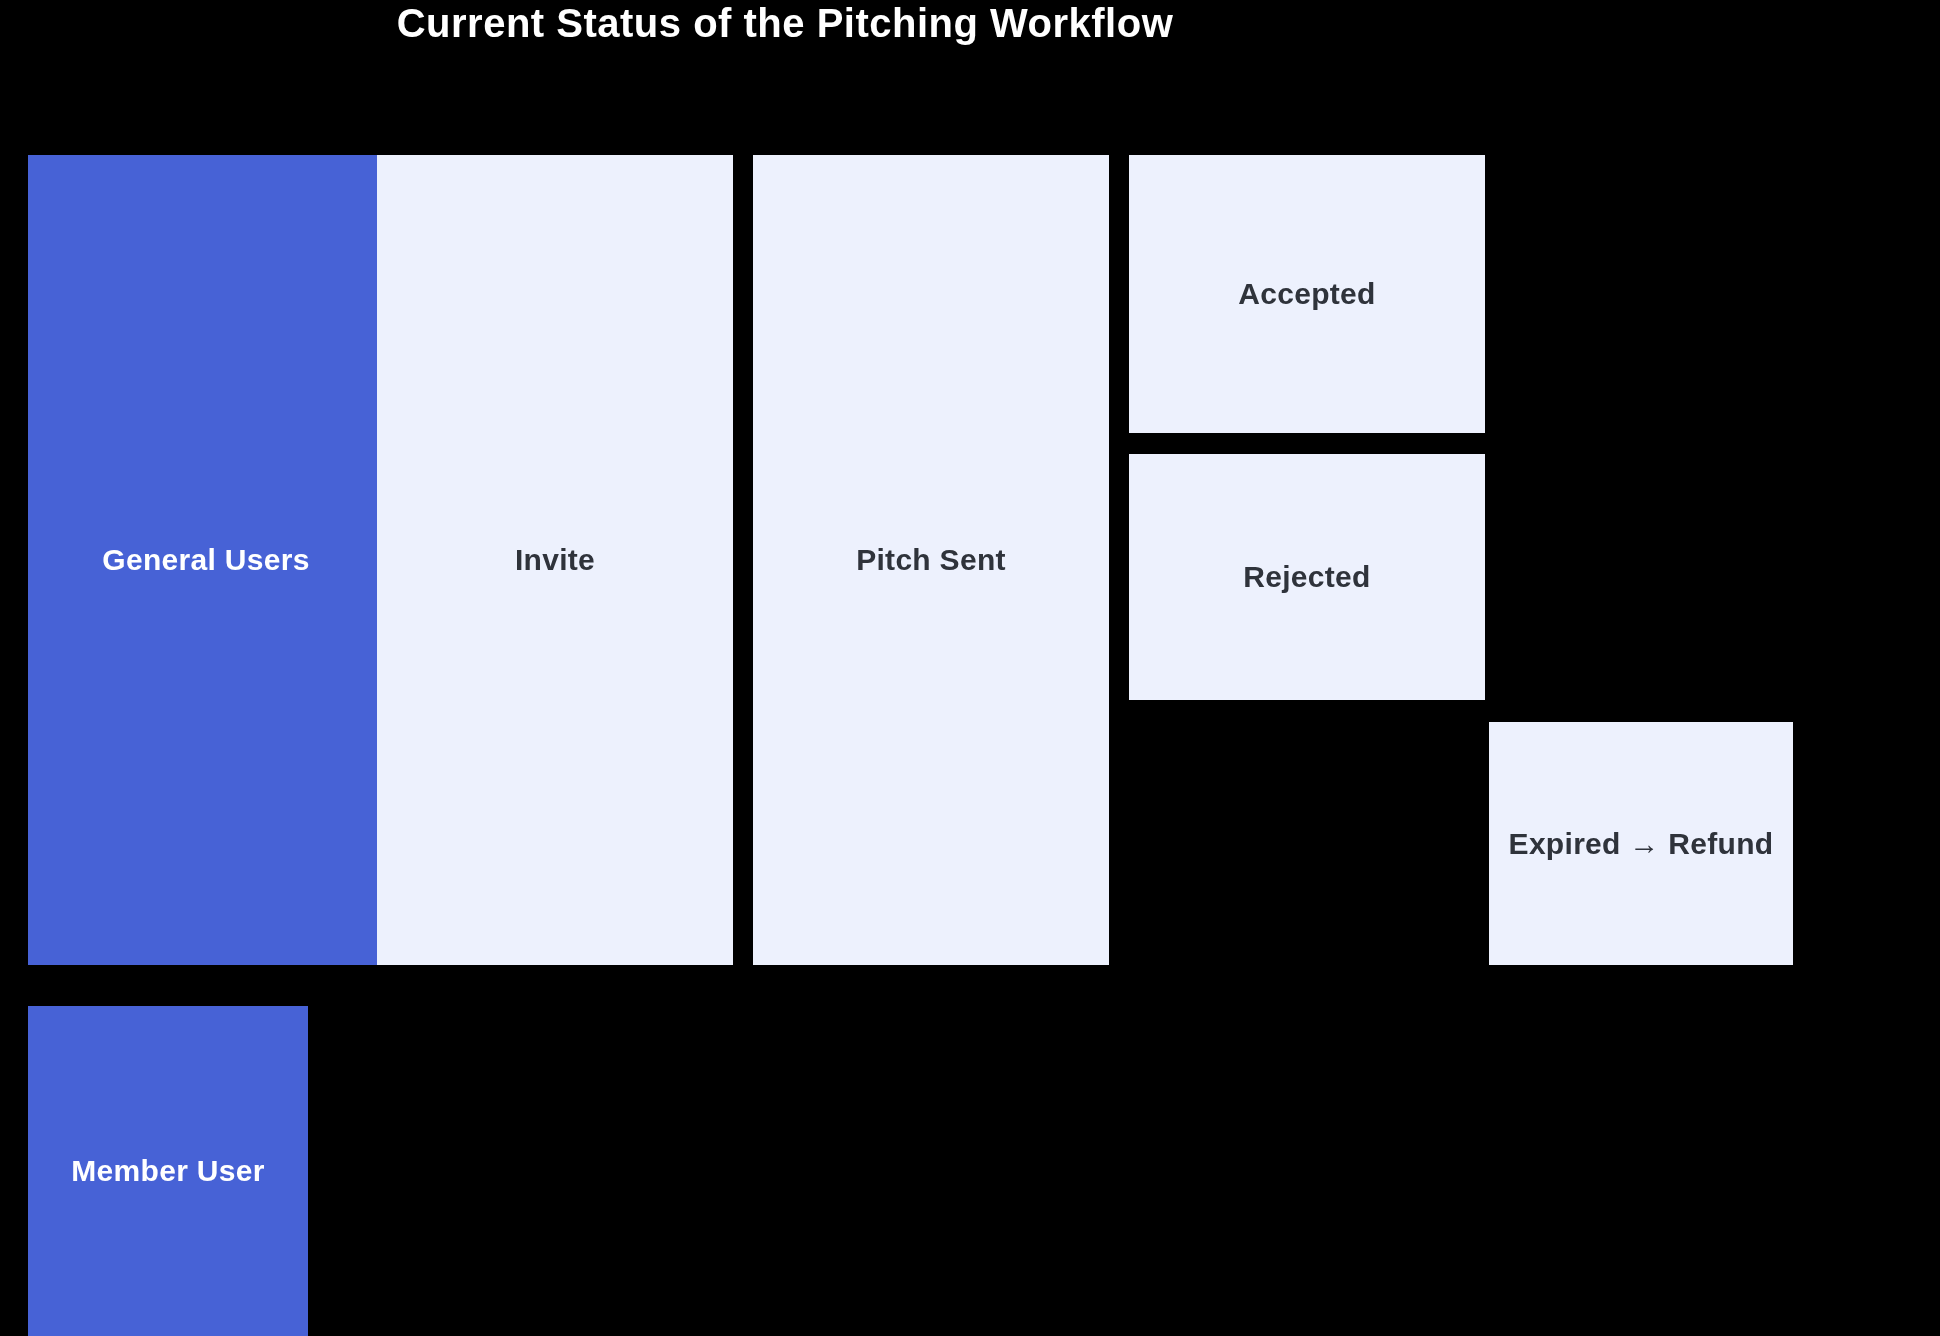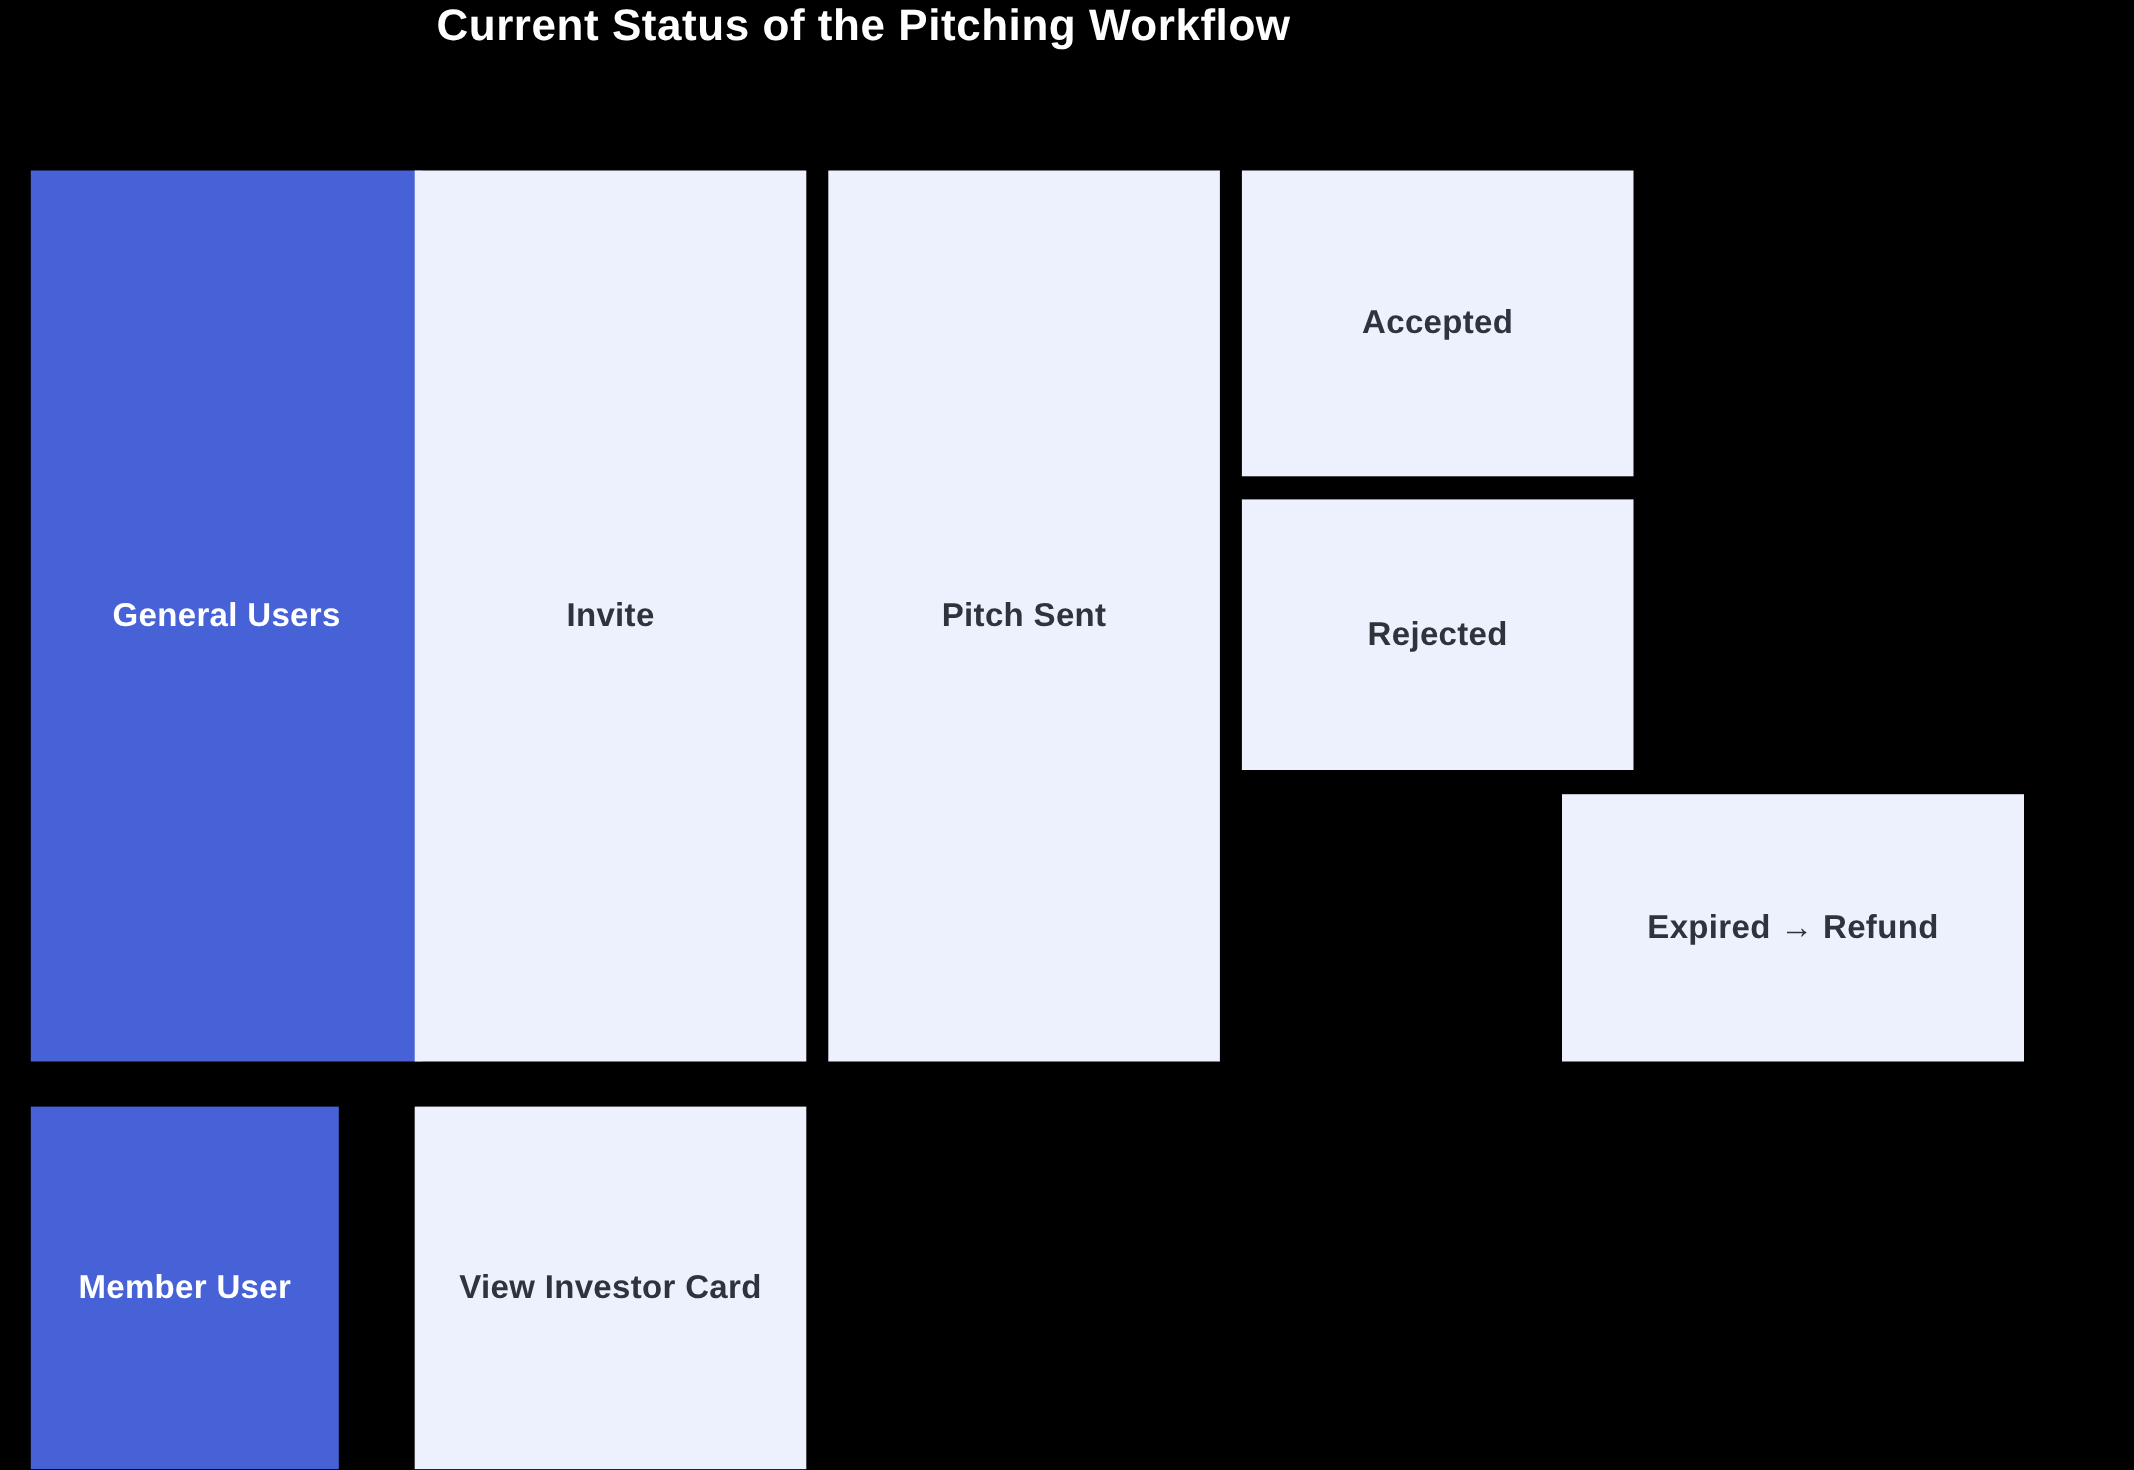--- a/index.html
+++ b/index.html
@@ -46,21 +46,21 @@
     color: var(--actor-text, #ffffff);
     margin-left: 28px;
   }
   
   .n-general-users      { left: 0;      top: 155px;  width: 356px; height: 810px; }
   .n-invite             { left: 377px;  top: 155px;  width: 356px; height: 810px; }
   .n-pitch-sent         { left: 753px;  top: 155px;  width: 356px; height: 810px; }
   .n-accepted           { left: 1129px; top: 155px;  width: 356px; height: 278px; }
   .n-rejected           { left: 1129px; top: 454px;  width: 356px; height: 246px; }
   .n-unprocessed        { left: 1129px; top: 722px;  width: 356px; height: 243px; }
-  .n-expired-refund     { left: 1420px; top: 722px;  width: 420px; height: 243px; }
+  .n-expired-refund     { left: 1489px; top: 722px;  width: 304px; height: 243px; }
   
   .n-member-user        { left: 0;      top: 1006px; width: 280px; height: 330px; }
   .n-view-investor-card { left: 377px;  top: 1006px; width: 356px; height: 330px; }
 </style>
 </head>
 <body>
 
 <div class="canvas">
 
   <div class="title">Current Status of the Pitching Workflow</div>
@@ -73,15 +73,14 @@
 
   <div class="node stage n-pitch-sent">Pitch Sent</div>
 
   <div class="node stage n-rejected">Rejected</div>
 
 
   <div class="node stage n-expired-refund">Expired → Refund</div>
 
   <div class="node actor n-member-user">Member User</div>
 
-  <div class="node stage n-view-investor-card">View Investor Card</div>
 
 </div>
 
 </body></html>

